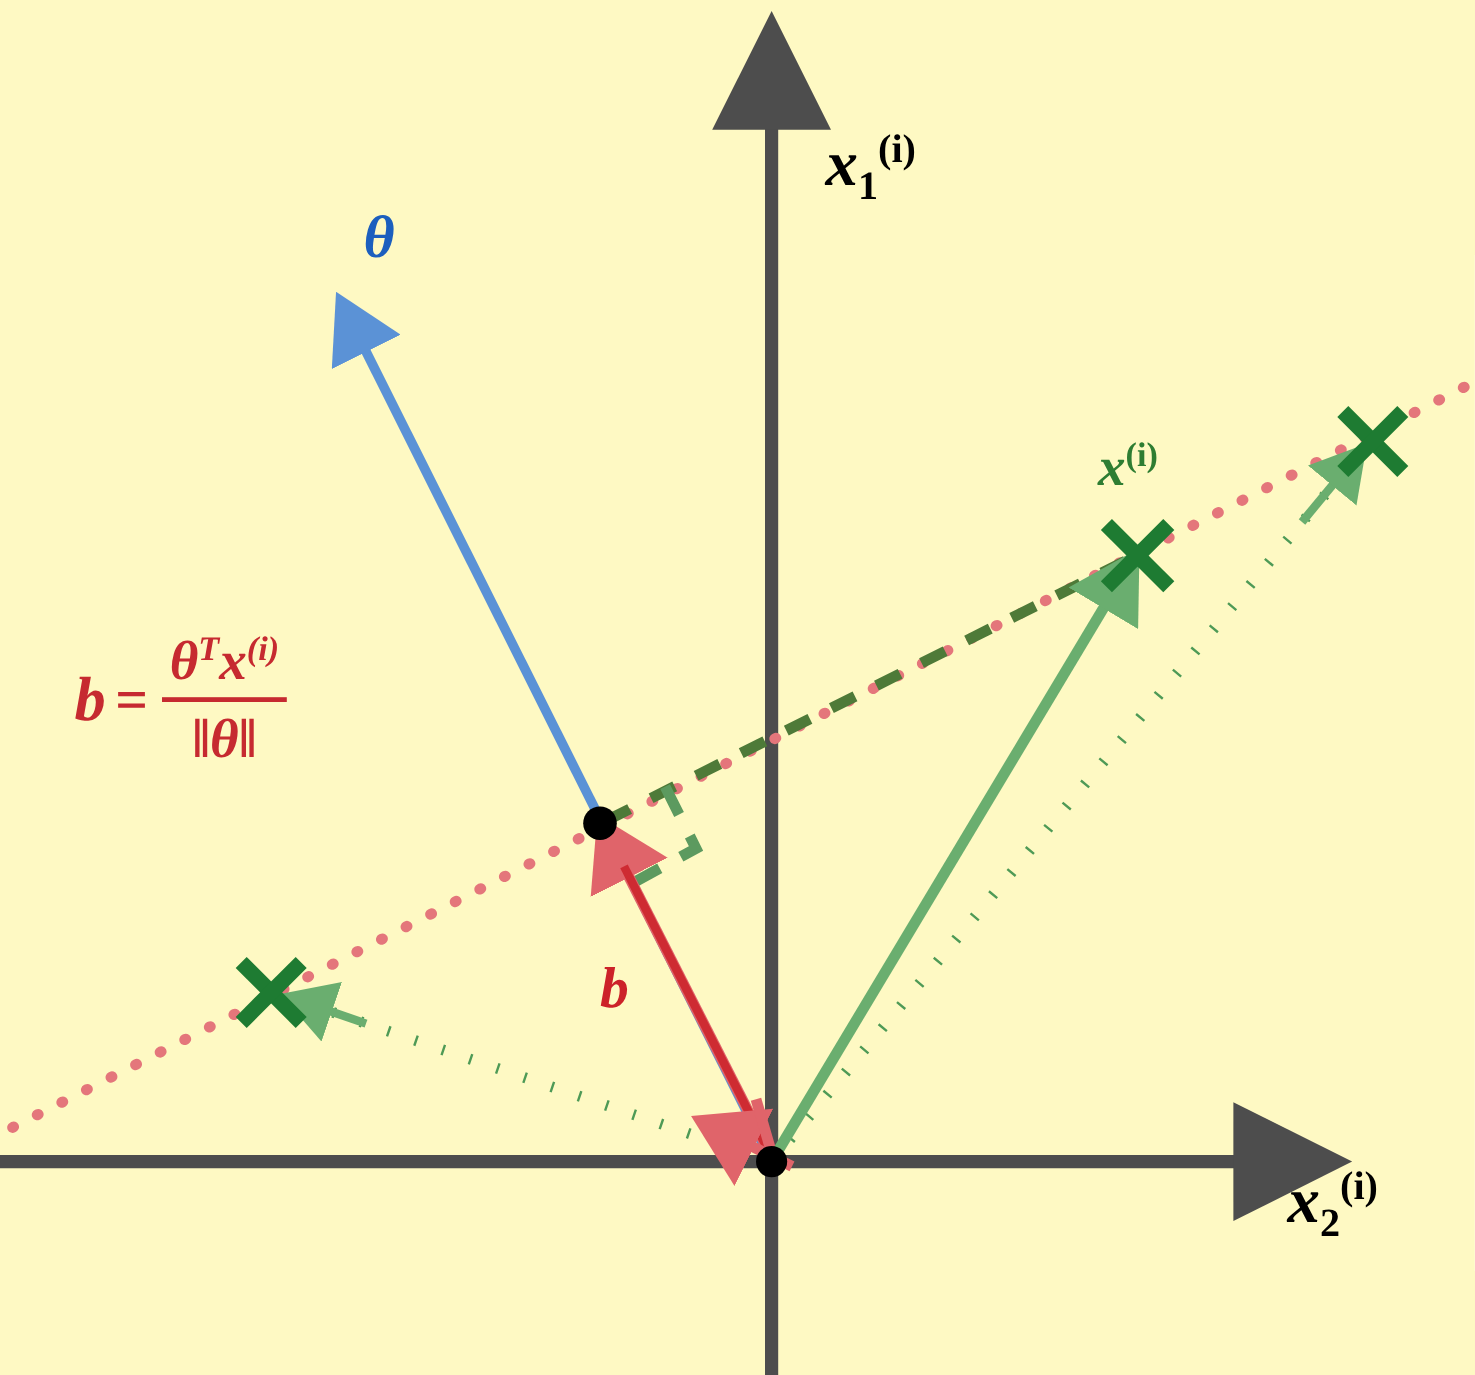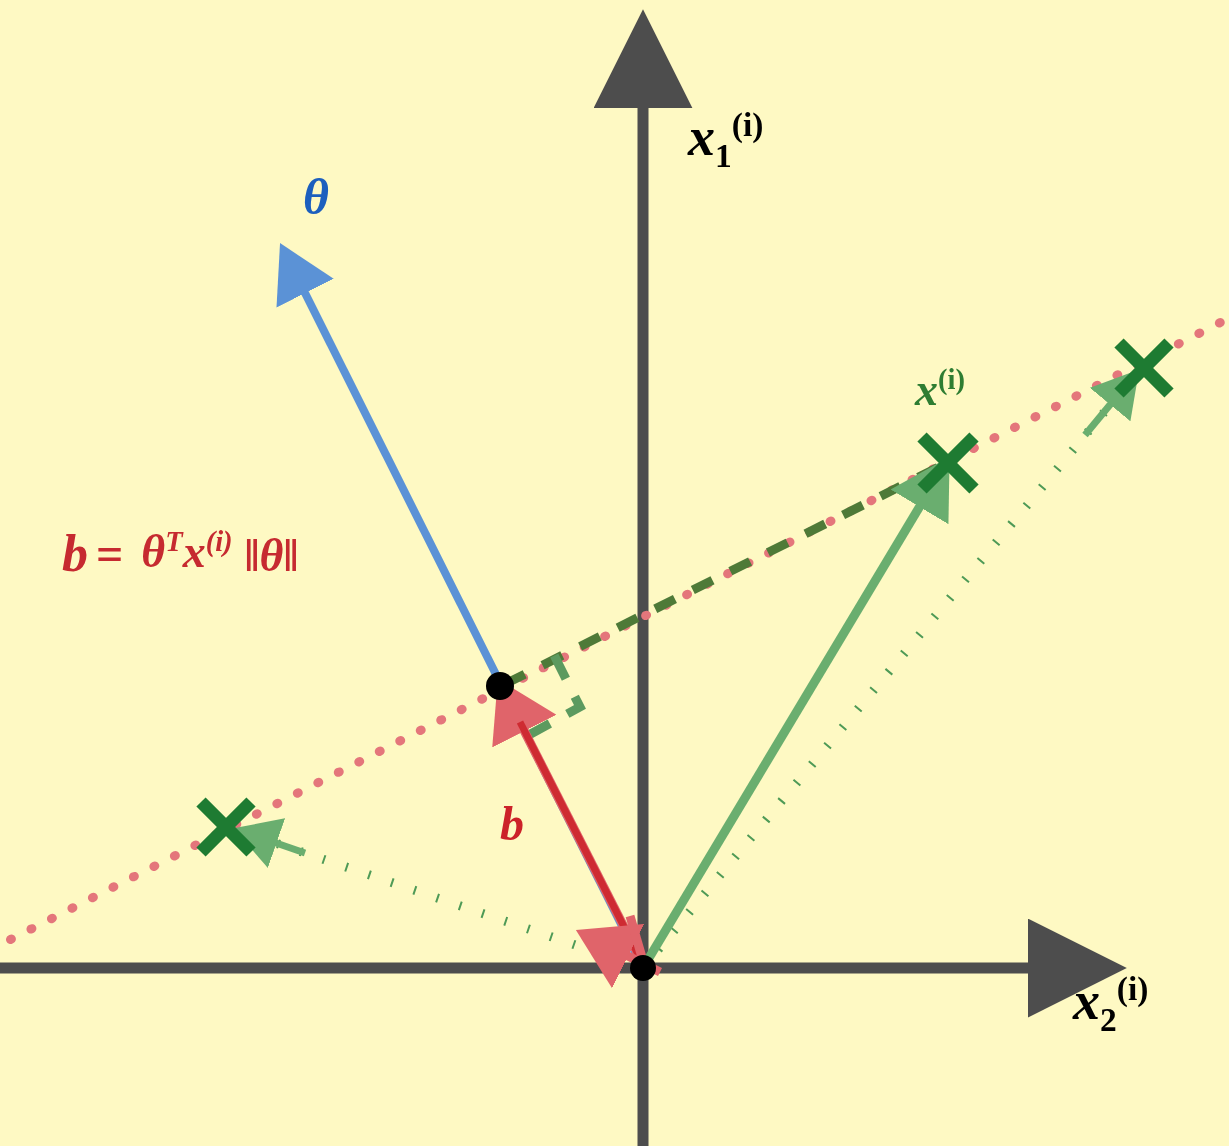--- a/index.html
+++ b/index.html
@@ -105,21 +105,21 @@
     font-weight: bold;
     margin-right: 8px;
   }
   #formula-b .eq {
     font-size: 48px;
     font-weight: bold;
     margin-right: 12px;
   }
   #formula-b .frac {
     display: inline-flex;
-    flex-direction: row;
+    flex-direction: column;
     align-items: center;
   }
   #formula-b .frac .num {
     font-size: 46px;
     font-style: italic;
     font-weight: bold;
     padding: 0 6px 4px 6px;
   }
   #formula-b .frac .bar {
     width: 100%;

